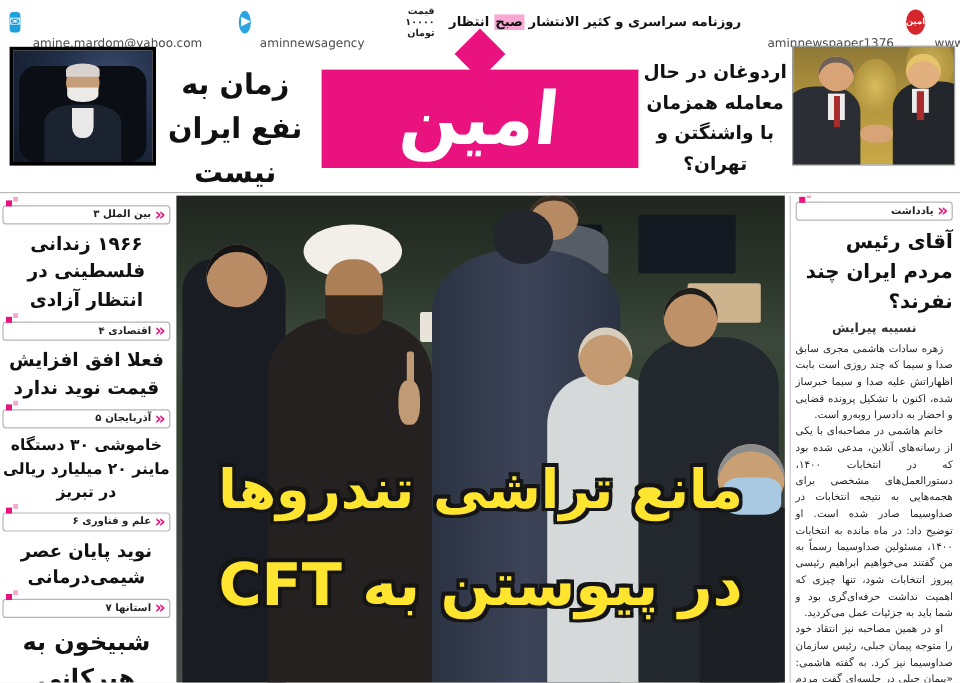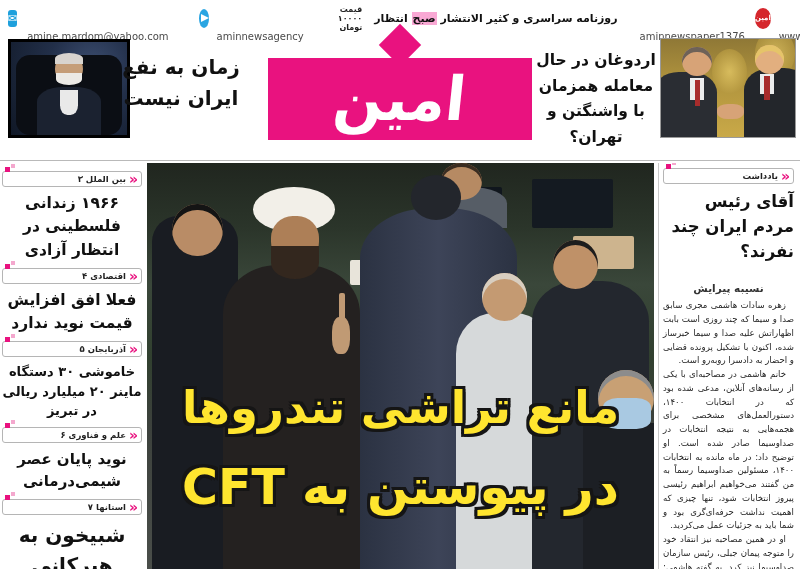--- a/index.html
+++ b/index.html
@@ -28,21 +28,21 @@
   .header-band { position:absolute; top:36px; left:0; width:800px; height:104px; }
   .photo-zarif { position:absolute; left:8px; top:3px; width:122px; height:99px; border:3px solid #000;
                  background:radial-gradient(circle at 70% 25%, #3b4c6e 0%, #222f49 40%, #101826 100%); overflow:hidden; }
   .zp-chair { position:absolute; left:4%; top:14%; width:92%; height:86%; background:#0b0e14; border-radius:14px; }
   .zp-body  { position:absolute; left:22%; top:48%; width:56%; height:52%; background:#1b2230; border-radius:40% 40% 0 0/30% 30% 0 0; }
   .zp-shirt { position:absolute; left:42%; top:52%; width:16%; height:26%; background:#e9e9e9; border-radius:0 0 40% 40%; }
   .zp-head  { position:absolute; left:38%; top:14%; width:24%; height:30%; background:#c59d78; border-radius:50%; }
   .zp-hair  { position:absolute; left:38%; top:12%; width:24%; height:12%; background:#d8d3ce; border-radius:50% 50% 0 0; }
   .zp-beard { position:absolute; left:39%; top:33%; width:22%; height:13%; background:#eceae6; border-radius:0 0 50% 50%; }
   .t-headline { position:absolute; direction:rtl; text-align:center; font-weight:bold; color:#111; }
-  .t-zarif { left:117px; top:16px; width:128px; font-size:20px; line-height:1.55; }
+  .t-zarif { left:132px; top:16px; width:128px; font-size:24px; line-height:1.55; }
   .t-erdogan { left:534px; top:12px; width:124px; font-size:15.5px; line-height:1.65; }
   .photo-erdogan { position:absolute; left:660px; top:2px; width:136px; height:100px; border:1px solid #9a9a9a;
                    background:linear-gradient(180deg, #8f7836 0%, #b2953e 45%, #c9a948 100%); overflow:hidden; }
   .ep-med1 { position:absolute; left:38%; top:10%; width:26%; height:46%; background:radial-gradient(#e3c765, #b2953e 75%); border-radius:50%; opacity:.8; }
   .ep-med2 { position:absolute; left:70%; top:-10%; width:30%; height:50%; background:radial-gradient(#e3c765, #b2953e 75%); border-radius:50%; opacity:.7; }
   .ep-body1 { position:absolute; left:-6%; top:34%; width:48%; height:70%; background:#2a2d33; border-radius:40% 40% 0 0/30% 30% 0 0; }
   .ep-shirt1{ position:absolute; left:22%; top:40%; width:10%; height:22%; background:#ececec; }
   .ep-tie1  { position:absolute; left:25%; top:42%; width:4%; height:26%; background:#a82c2c; }
   .ep-head1 { position:absolute; left:16%; top:8%; width:22%; height:30%; background:#d7a377; border-radius:50%; box-shadow:inset 0 5px 0 #6e6258; }
   .ep-body2 { position:absolute; left:62%; top:30%; width:50%; height:74%; background:#23262b; border-radius:40% 40% 0 0/30% 30% 0 0; }
@@ -71,21 +71,21 @@
   .sec-head .chev { color:#e9127f; font-weight:900; font-size:14px; line-height:10px; margin-left:3px; }
   .sec-head .lbl { font-size:8.5px; font-weight:bold; color:#222; }
   .sq1 { position:absolute; left:2px; top:-5px; width:5px; height:5px; background:#e9127f; }
   .sq2 { position:absolute; left:8px; top:-8px; width:4px; height:4px; background:#f4a8ce; }
   .side-hl { direction:rtl; text-align:center; font-weight:bold; color:#111; margin-top:5px; line-height:1.5; }
   .fs16 { font-size:15.5px; } .fs13 { font-size:13px; } .fs15 { font-size:15px; } .fs20 { font-size:20px; }
 
   .note-col { position:absolute; left:658px; top:163px; width:139px; height:406px; padding:2px 3px 0 4px;
               border-left:1px solid #c9c9c9; overflow:hidden; }
   .note-hl { direction:rtl; text-align:right; font-weight:bold; font-size:16.5px; color:#111; line-height:1.5; margin-top:6px; }
-  .note-author { direction:rtl; text-align:center; font-weight:bold; font-size:10.5px; color:#333; margin-top:18px; }
+  .note-author { direction:rtl; text-align:center; font-weight:bold; font-size:10.5px; color:#333; margin-top:4px; }
   .note-body { margin-top:5px; direction:rtl; }
   .note-body p { font-size:8.6px; line-height:1.6; color:#1f1f1f; text-align:justify; text-indent:8px; }
 
   
   .photo-main { position:absolute; left:147px; top:163px; width:507px; height:406px; overflow:hidden;
                 background:linear-gradient(180deg, #20261f 0%, #2b352a 16%, #3a473a 30%, #31402f 48%, #3c413c 64%, #4a4e4a 100%); }
   .pm { position:absolute; }
   .pm-mon1 { left:56%; top:6%; width:14%; height:10%; background:#10161d; border-radius:2px; }
   .pm-mon2 { left:76%; top:4%; width:16%; height:12%; background:#141a21; border-radius:2px; }
   .pm-topman-head { left:58%; top:0%; width:8%; height:9%; background:#b68a63; border-radius:50%; box-shadow:inset 0 4px 0 #3a2d22; }

